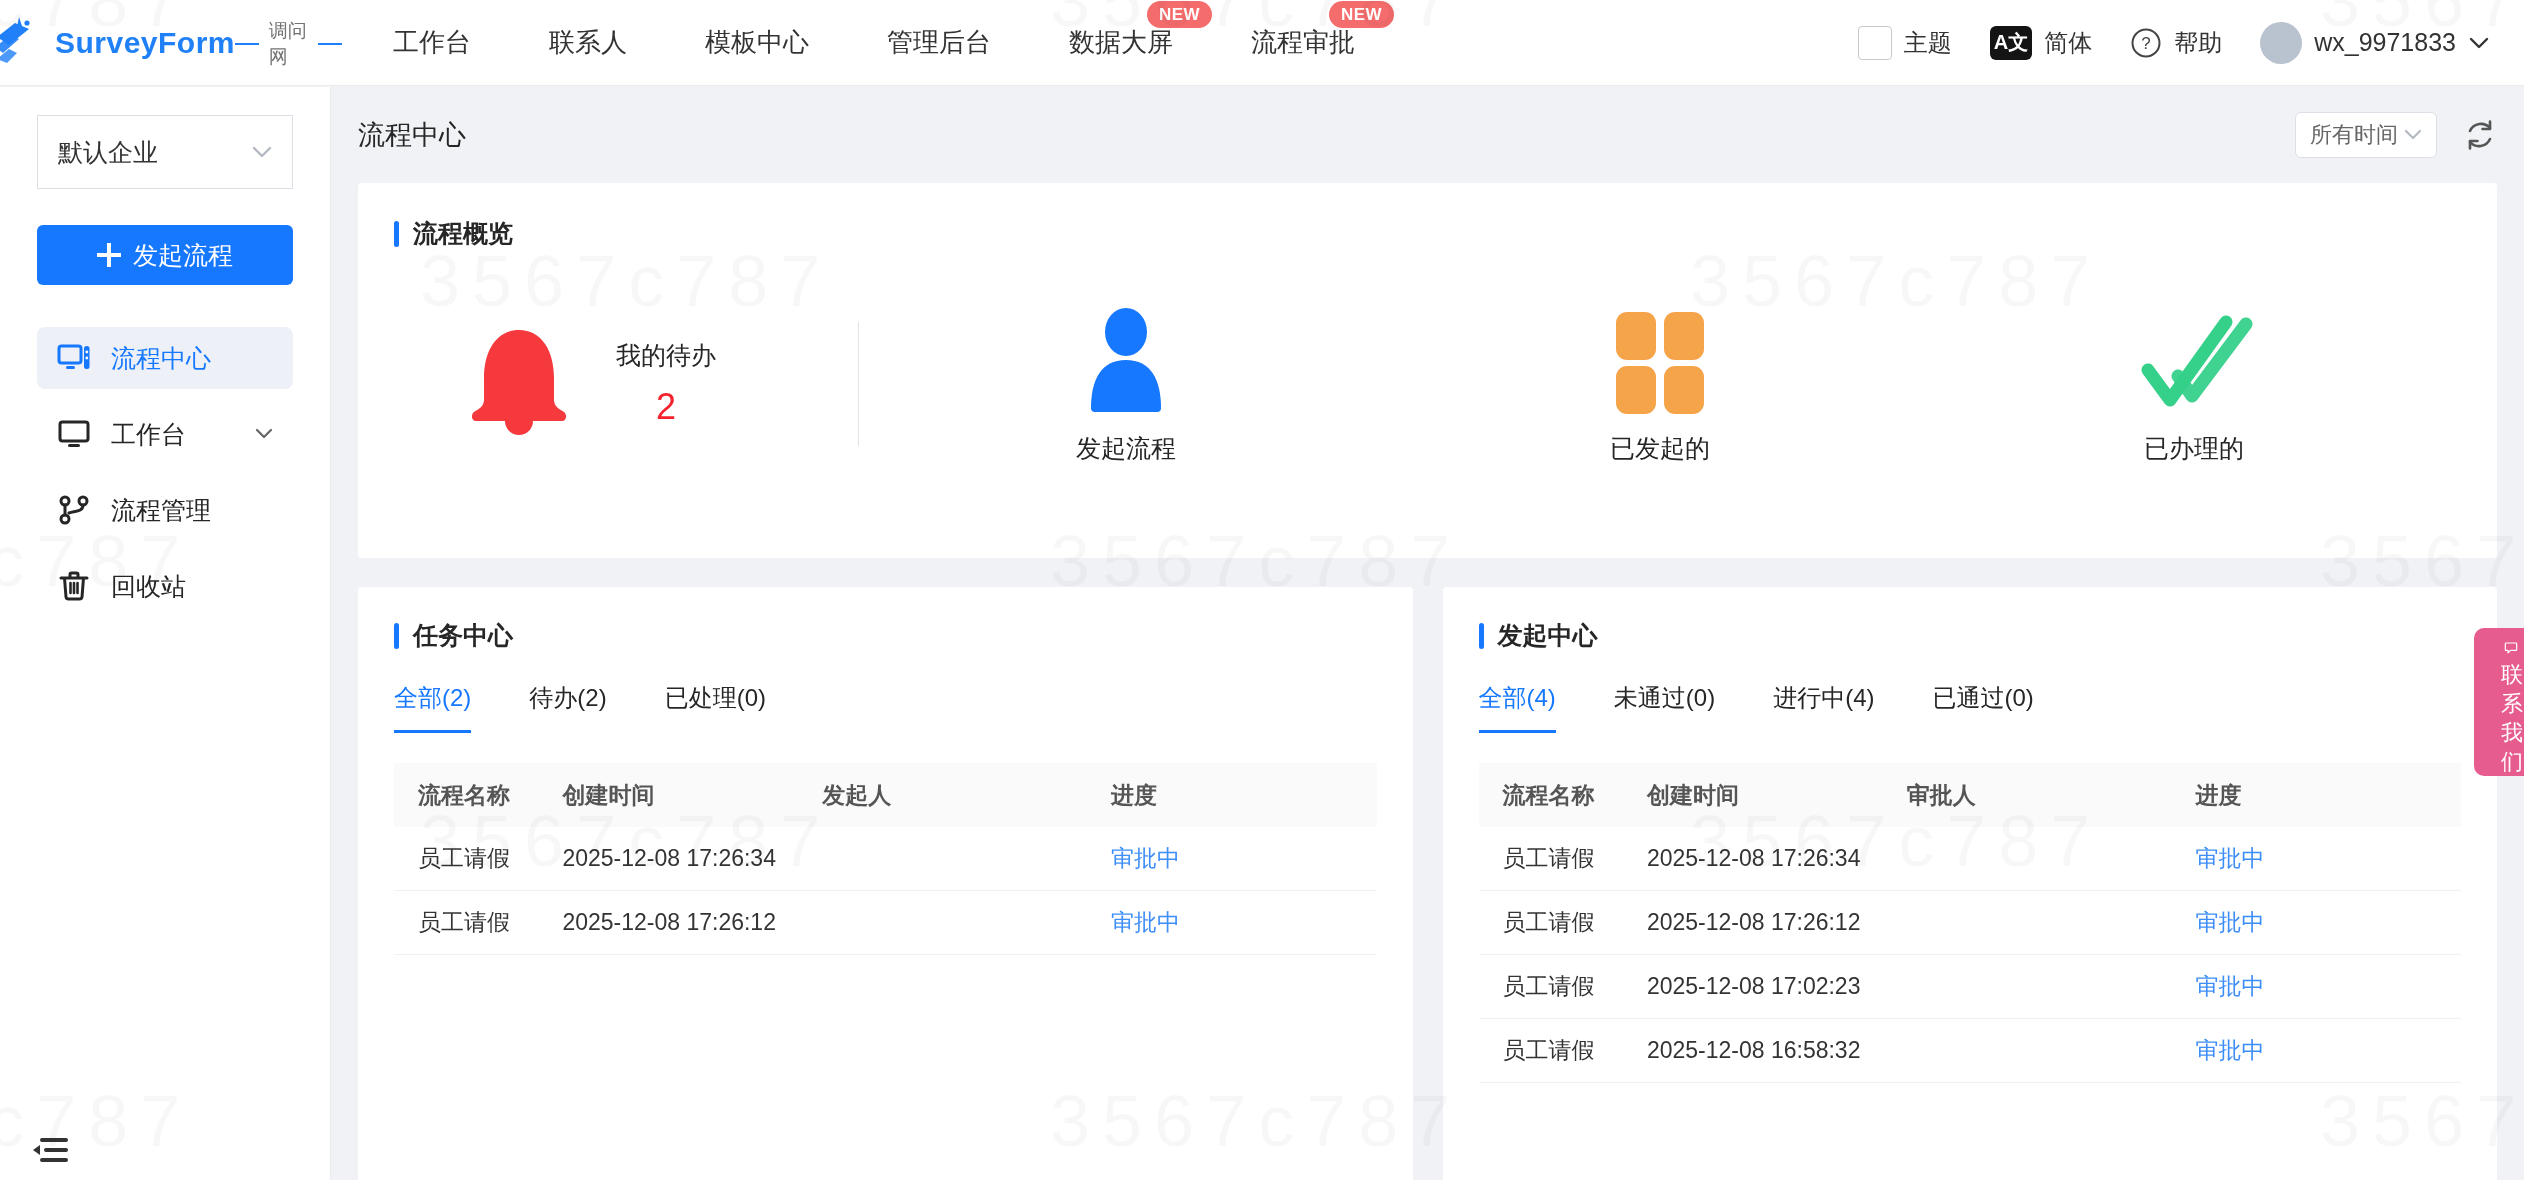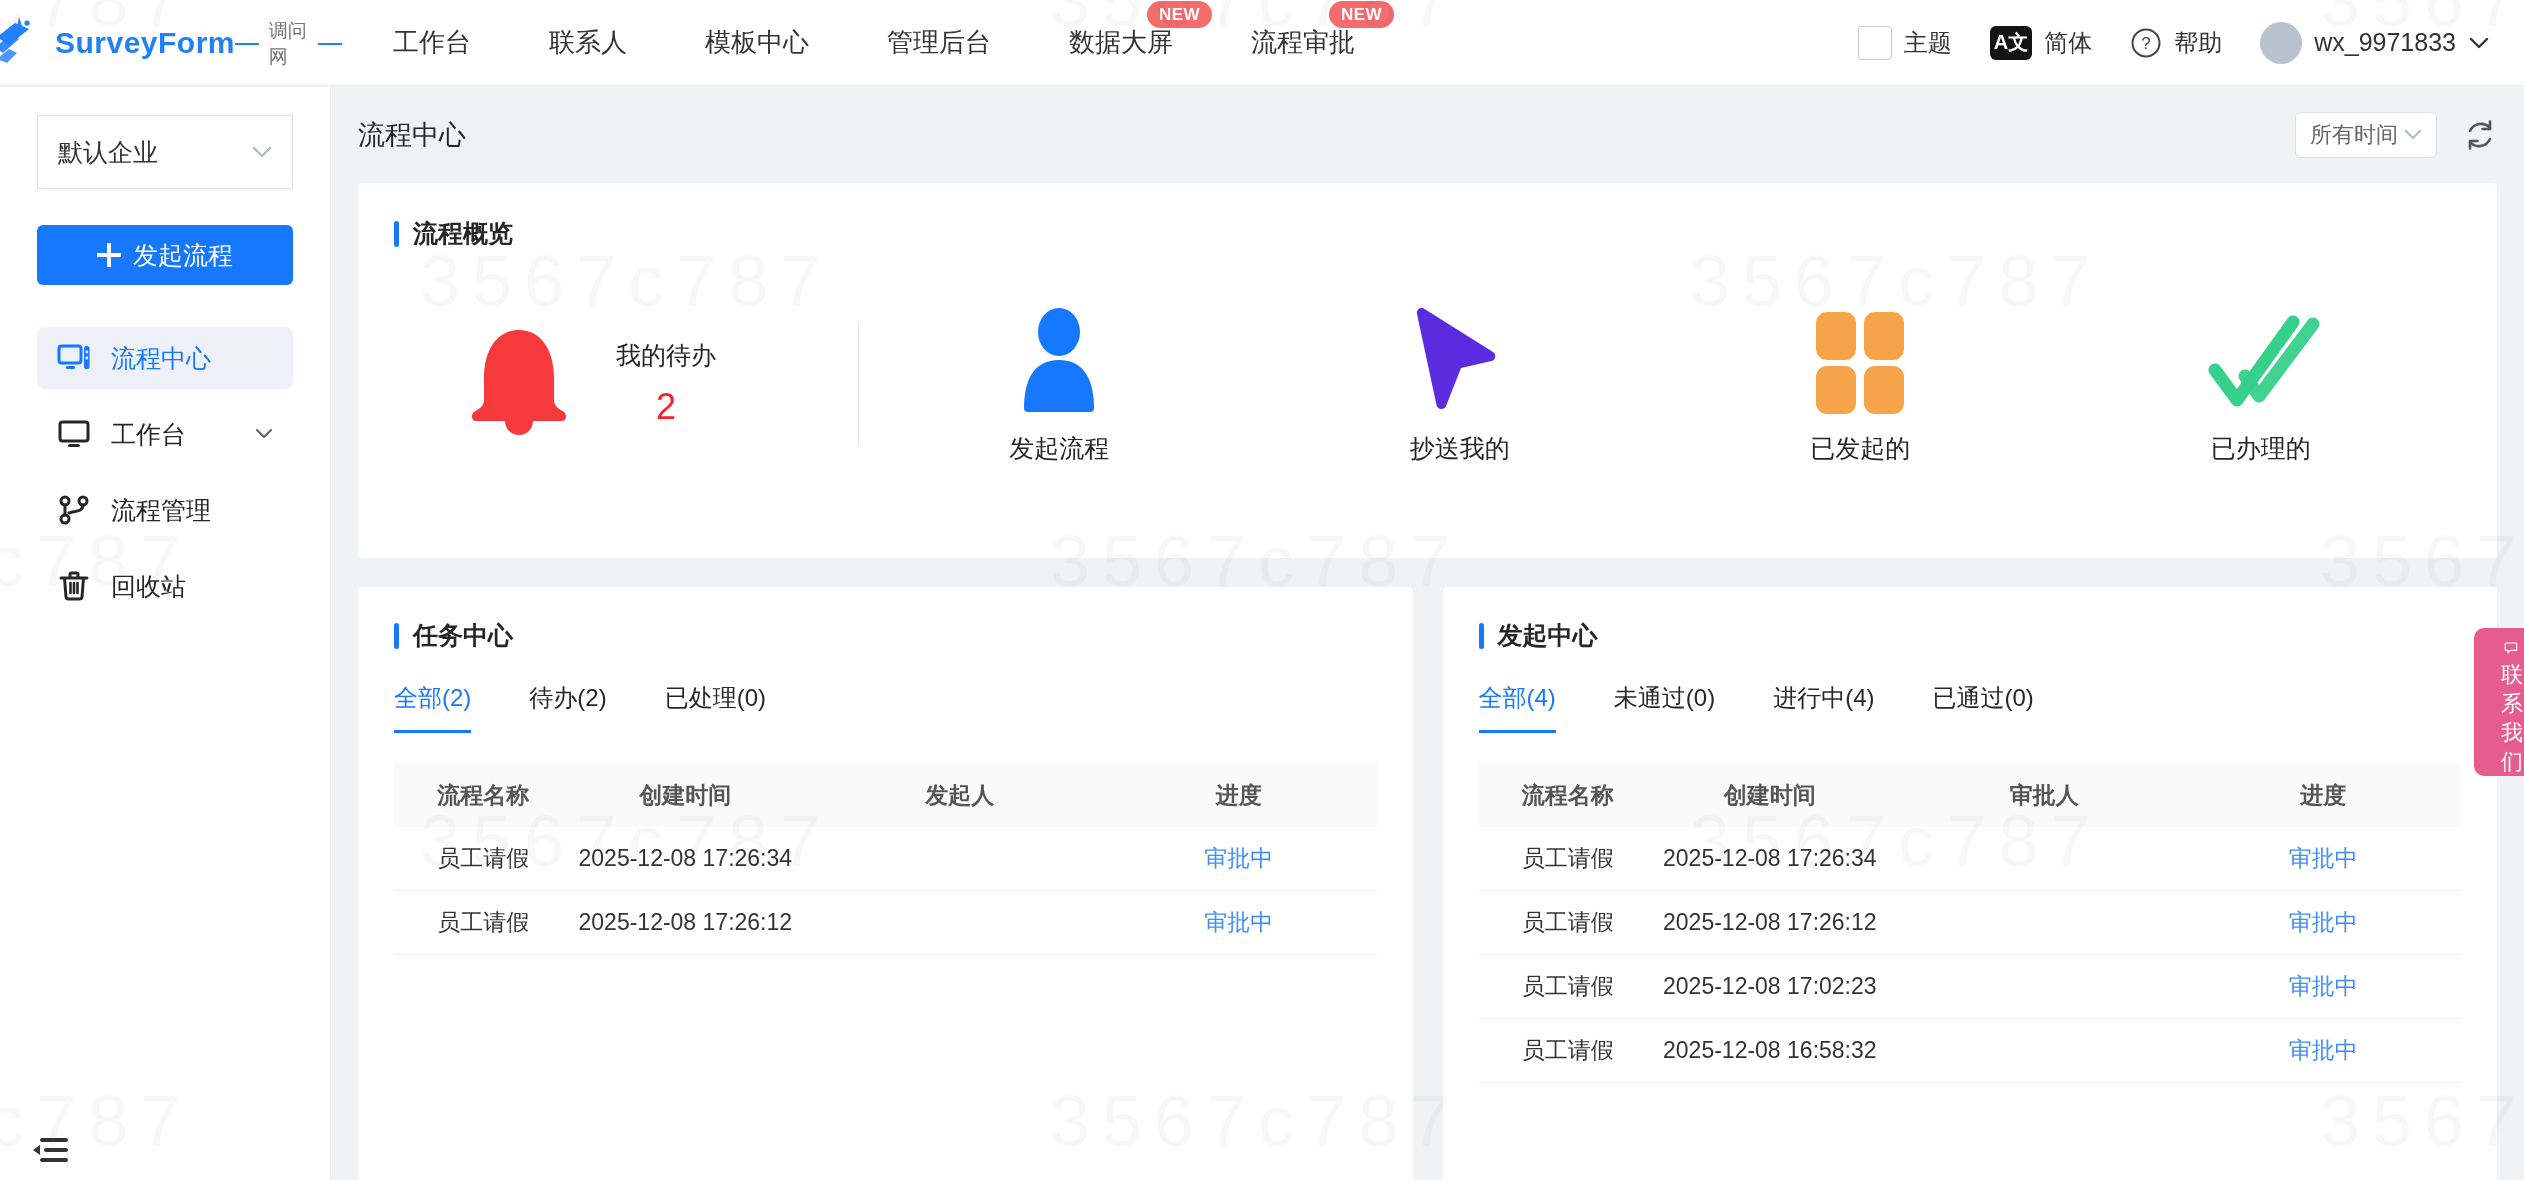--- a/index.html
+++ b/index.html
@@ -68,21 +68,21 @@
   .ov-item .ov-icon { height:112px; display:flex; align-items:flex-end; justify-content:center; }
   .ov-label { font-size:25px; color:#262626; }
 
   
   .bottom { display:flex; gap:30px; margin-top:29px; }
   .bottom .card { flex:1; height:760px; padding:32px 36px; }
   .tabs { display:flex; gap:58px; margin-top:30px; }
   .tab { font-size:24px; color:#262626; padding-bottom:16px; cursor:pointer; border-bottom:3px solid transparent; }
   .tab.active { color:#1677ff; border-bottom-color:#1677ff; }
   .table { margin-top:30px; }
-  .t-head, .t-row { display:grid; grid-template-columns:15% 27% 30% 28%; align-items:center; height:64px; padding:0 10px;text-align:center; }
+  .t-head, .t-row { display:grid; grid-template-columns:15% 27% 30% 28%; align-items:center; height:64px; padding:0 10px; }
   .t-head { background:#fafafa; font-size:23px; font-weight:600; color:#555; }
   .t-head > div { padding-left:14px; }
   .t-row { font-size:23px; color:#333; border-bottom:1px solid #f0f0f0; }
   .t-row > div { padding-left:14px; }
   .status-link { color:#3e8ef7; cursor:pointer; }
 
   
   .contact { position:absolute; right:0; top:628px; width:50px; height:148px; background:#e75c8e; border-radius:10px 0 0 10px; color:#fff; display:flex; flex-direction:column; align-items:flex-end; padding-top:14px; gap:6px; cursor:pointer; z-index:60; }
   .contact .vtext { font-size:22px; line-height:1.32; width:24px; text-align:center; word-break:break-all; }
 
@@ -265,28 +265,20 @@
         <div class="ov-item">
           <span class="ov-icon">
             <svg width="98" height="106" viewBox="0 0 98 106">
               <ellipse cx="49" cy="24" rx="21" ry="24" fill="#1677ff"></ellipse>
               <path d="M14 104 C14 76 24 56 49 56 C74 56 84 76 84 104 a4 4 0 0 1 -4 4 L18 108 a4 4 0 0 1 -4 -4 Z" fill="#1677ff" transform="translate(0,-4)"></path>
             </svg>
           </span>
           <span class="ov-label">发起流程</span>
         </div>
 
-        <div class="ov-item">
-          <span class="ov-icon">
-            <svg width="90" height="110" viewBox="0 0 90 110">
-              <path fill="#5b2be0" d="M8 4 L78 48 a5 5 0 0 1 -1.5 9 L46 64 L31 102 a5 5 0 0 1 -9.4 -0.6 L2 10 A5 5 0 0 1 8 4 Z"></path>
-            </svg>
-          </span>
-          <span class="ov-label">抄送我的</span>
-        </div>
 
         <div class="ov-item">
           <span class="ov-icon">
             <svg width="96" height="106" viewBox="0 0 96 106">
               <rect x="4" y="4" width="40" height="48" rx="11" fill="#f6a44a"></rect>
               <rect x="52" y="4" width="40" height="48" rx="11" fill="#f6a44a"></rect>
               <rect x="4" y="58" width="40" height="48" rx="11" fill="#f6a44a"></rect>
               <rect x="52" y="58" width="40" height="48" rx="11" fill="#f6a44a"></rect>
             </svg>
           </span>

